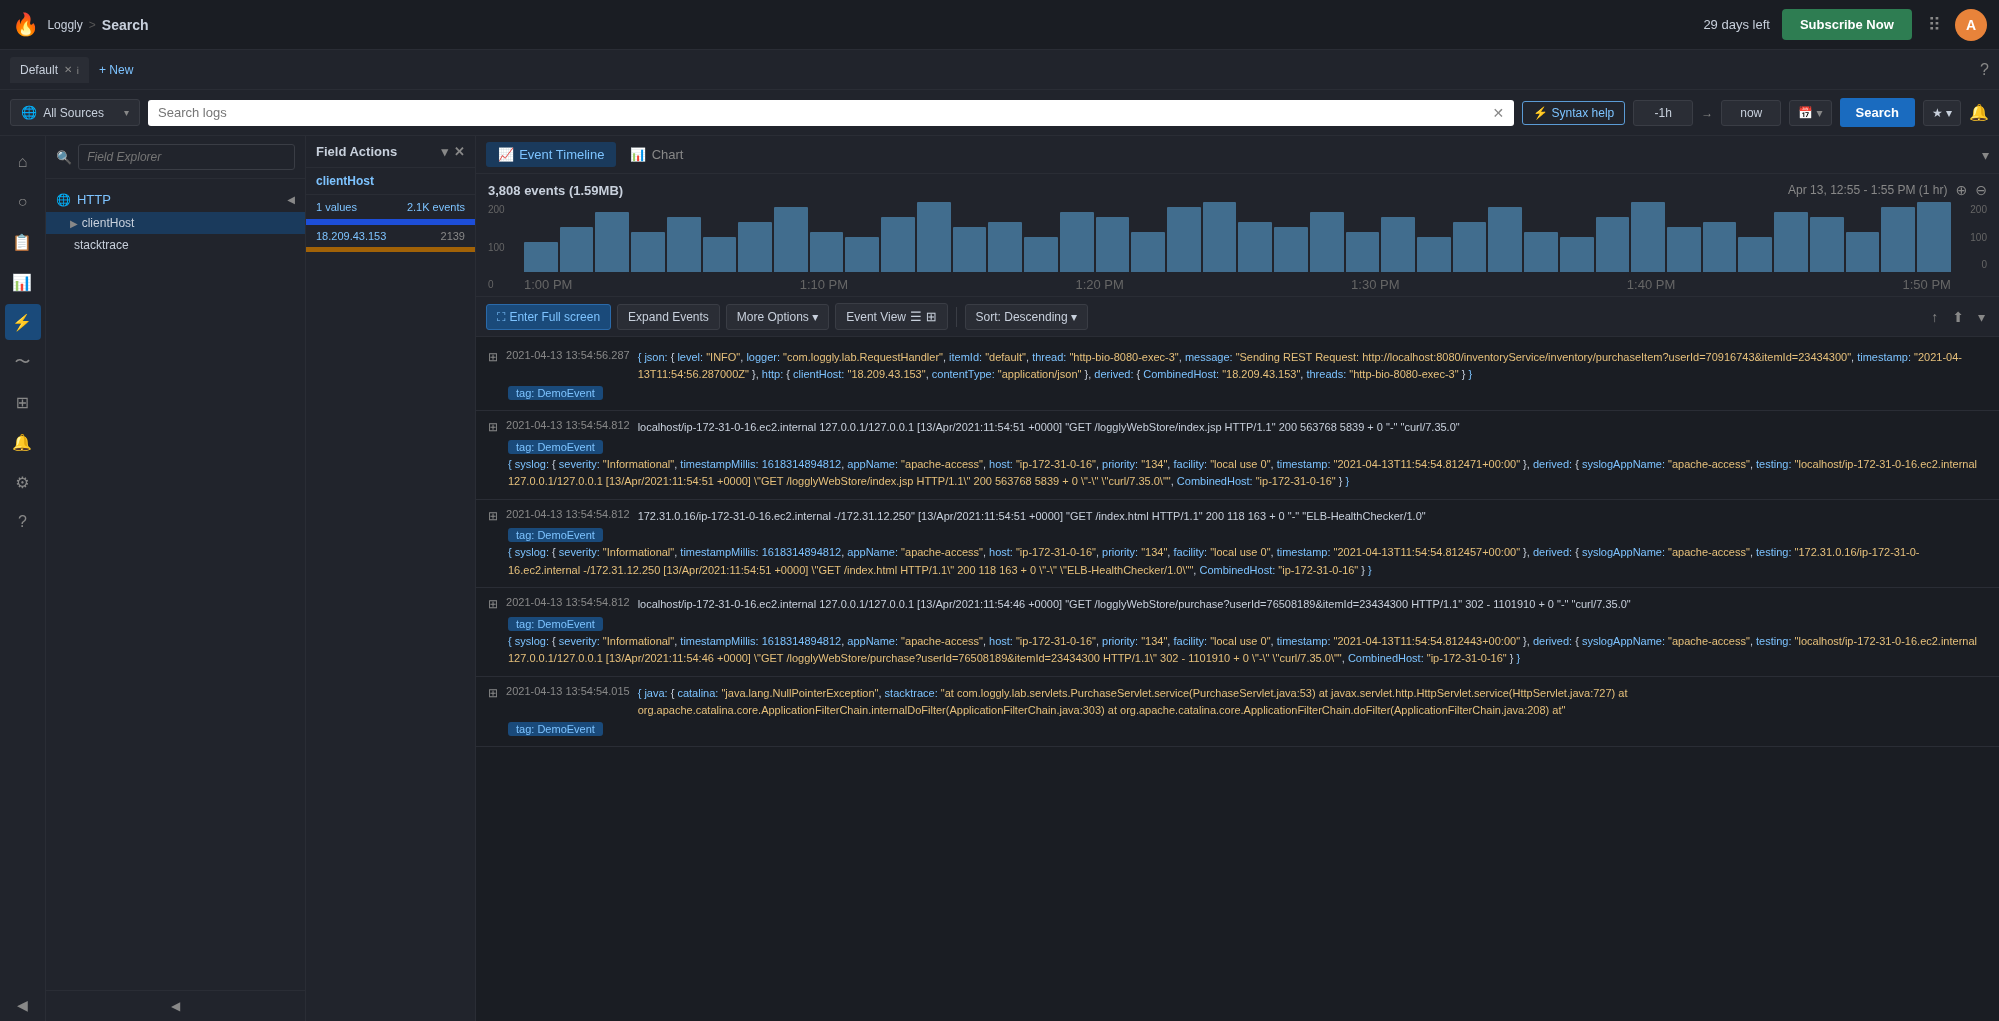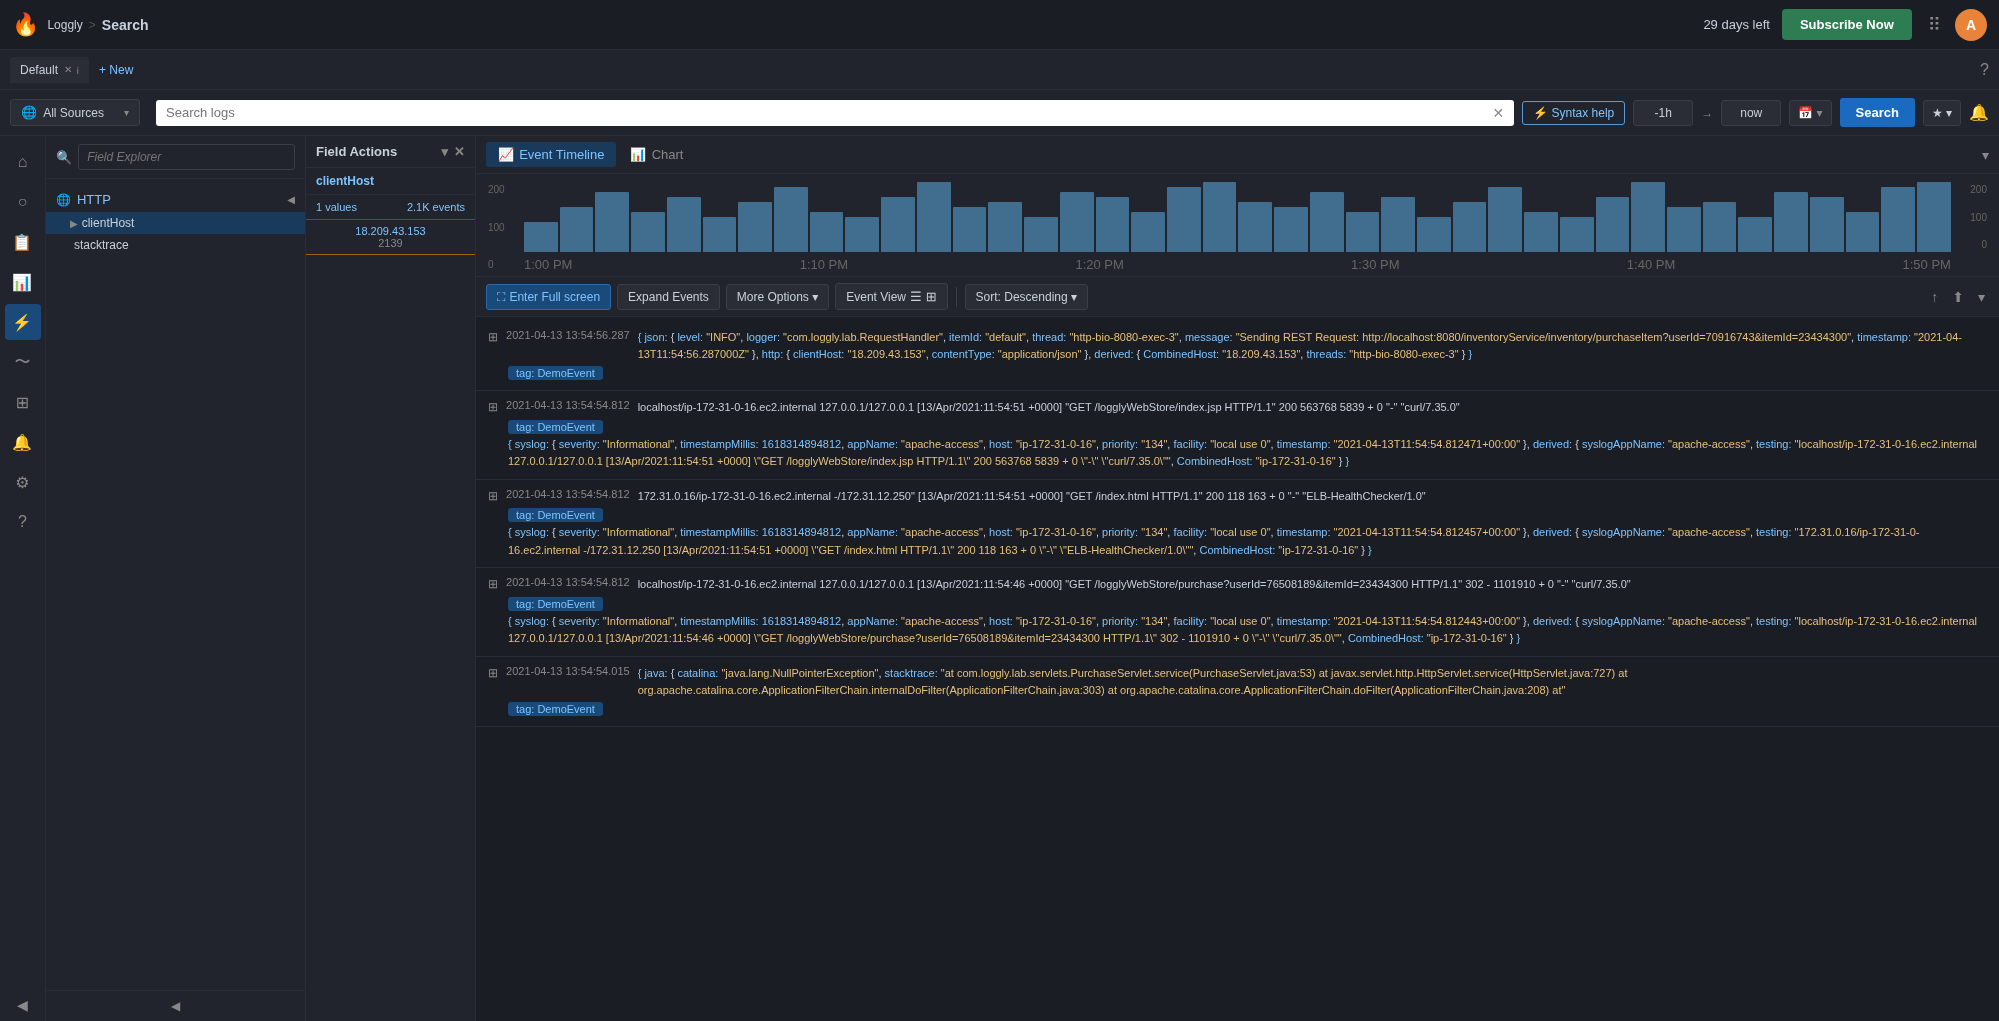--- a/index.html
+++ b/index.html
@@ -48,21 +48,21 @@
     }
     .sources-select {
       display: flex; align-items: center; background: #2a2d35; border: 1px solid #3a3d45;
       border-radius: 3px; padding: 5px 10px; color: #c8d0dc; font-size: 12px; cursor: pointer;
       min-width: 130px; gap: 6px;
     }
     .sources-select .globe { color: #7dc3ff; font-size: 13px; }
     .sources-select .arrow { color: #888; font-size: 10px; margin-left: auto; }
     .search-input-wrap {
       flex: 1; display: flex; align-items: center; background: #fff; border-radius: 3px;
-      padding: 5px 10px; gap: 16px; margin-left: 8px;
+      padding: 5px 10px; gap: 16px;
     }
     .search-input { border: none; outline: none; flex: 1; font-size: 13px; color: #333; background: transparent; }
     .search-clear { color: #888; cursor: pointer; font-size: 14px; }
     .syntax-help-btn {
       background: transparent; border: 1px solid #5b9bd5; color: #7dc3ff; border-radius: 3px;
       padding: 4px 10px; font-size: 12px; cursor: pointer; white-space: nowrap;
     }
     .time-from, .time-to {
       background: #2a2d35; border: 1px solid #3a3d45; border-radius: 3px;
       padding: 5px 10px; color: #c8d0dc; font-size: 12px; min-width: 60px; text-align: center;
@@ -125,25 +125,25 @@
     .field-actions-panel {
       background: #21242c; border-right: 1px solid #2a2d35; width: 170px;
       display: flex; flex-direction: column;
     }
     .fa-header {
       display: flex; align-items: center; padding: 8px 10px; border-bottom: 1px solid #2a2d35;
       font-size: 13px; font-weight: 600; color: #c8d0dc; justify-content: space-between;
     }
     .fa-close { cursor: pointer; color: #888; }
     .fa-dropdown { color: #888; cursor: pointer; }
-    .fa-stats { display: flex; justify-content: space-between; padding: 6px 10px; border-bottom: 1px solid #1d4ed8; font-size: 11px; color: #888; }
+    .fa-stats { display: flex; justify-content: space-between; padding: 6px 10px; border-bottom: 6px solid #1d4ed8; font-size: 11px; color: #888; }
     .fa-stats span { color: #7dc3ff; }
     .fa-item {
       display: flex; justify-content: space-between; align-items: center;
-      padding: 5px 10px; font-size: 12px; color: #c8d0dc; border-bottom: 1px solid #a16207; flex-direction: column;
+      padding: 5px 10px; font-size: 12px; color: #c8d0dc; border-bottom: 5px solid #a16207;
     }
     .fa-val { color: #7dc3ff; font-size: 11px; }
     .fa-count { color: #888; font-size: 11px; }
 
     
     .main-content {
       flex: 1; display: flex; flex-direction: column; background: #1a1d23; overflow: hidden;
     }
 
     
@@ -332,20 +332,28 @@
       </div>
       <div class="timeline-tab">
         <span>📊</span>
         <span>Chart</span>
       </div>
       <div class="tl-spacer"></div>
       <span class="tl-arrow">▾</span>
     </div>
 
     <div class="chart-area">
+      <div class="chart-meta">
+        <span class="chart-events">3,808 events (1.59MB)</span>
+        <div class="chart-time-range">
+          <span>Apr 13, 12:55 - 1:55 PM  (1 hr)</span>
+          <span class="chart-zoom">⊕</span>
+          <span class="chart-zoom">⊖</span>
+        </div>
+      </div>
       <div class="chart-container">
         <div class="chart-y-labels">
           <span>200</span>
           <span>100</span>
           <span>0</span>
         </div>
         <div class="chart-bars-area" id="chart-bars">
             <div class="chart-bar" style="height: 42.8571%;"></div>
             <div class="chart-bar" style="height: 64.2857%;"></div>
             <div class="chart-bar" style="height: 85.7143%;"></div>

